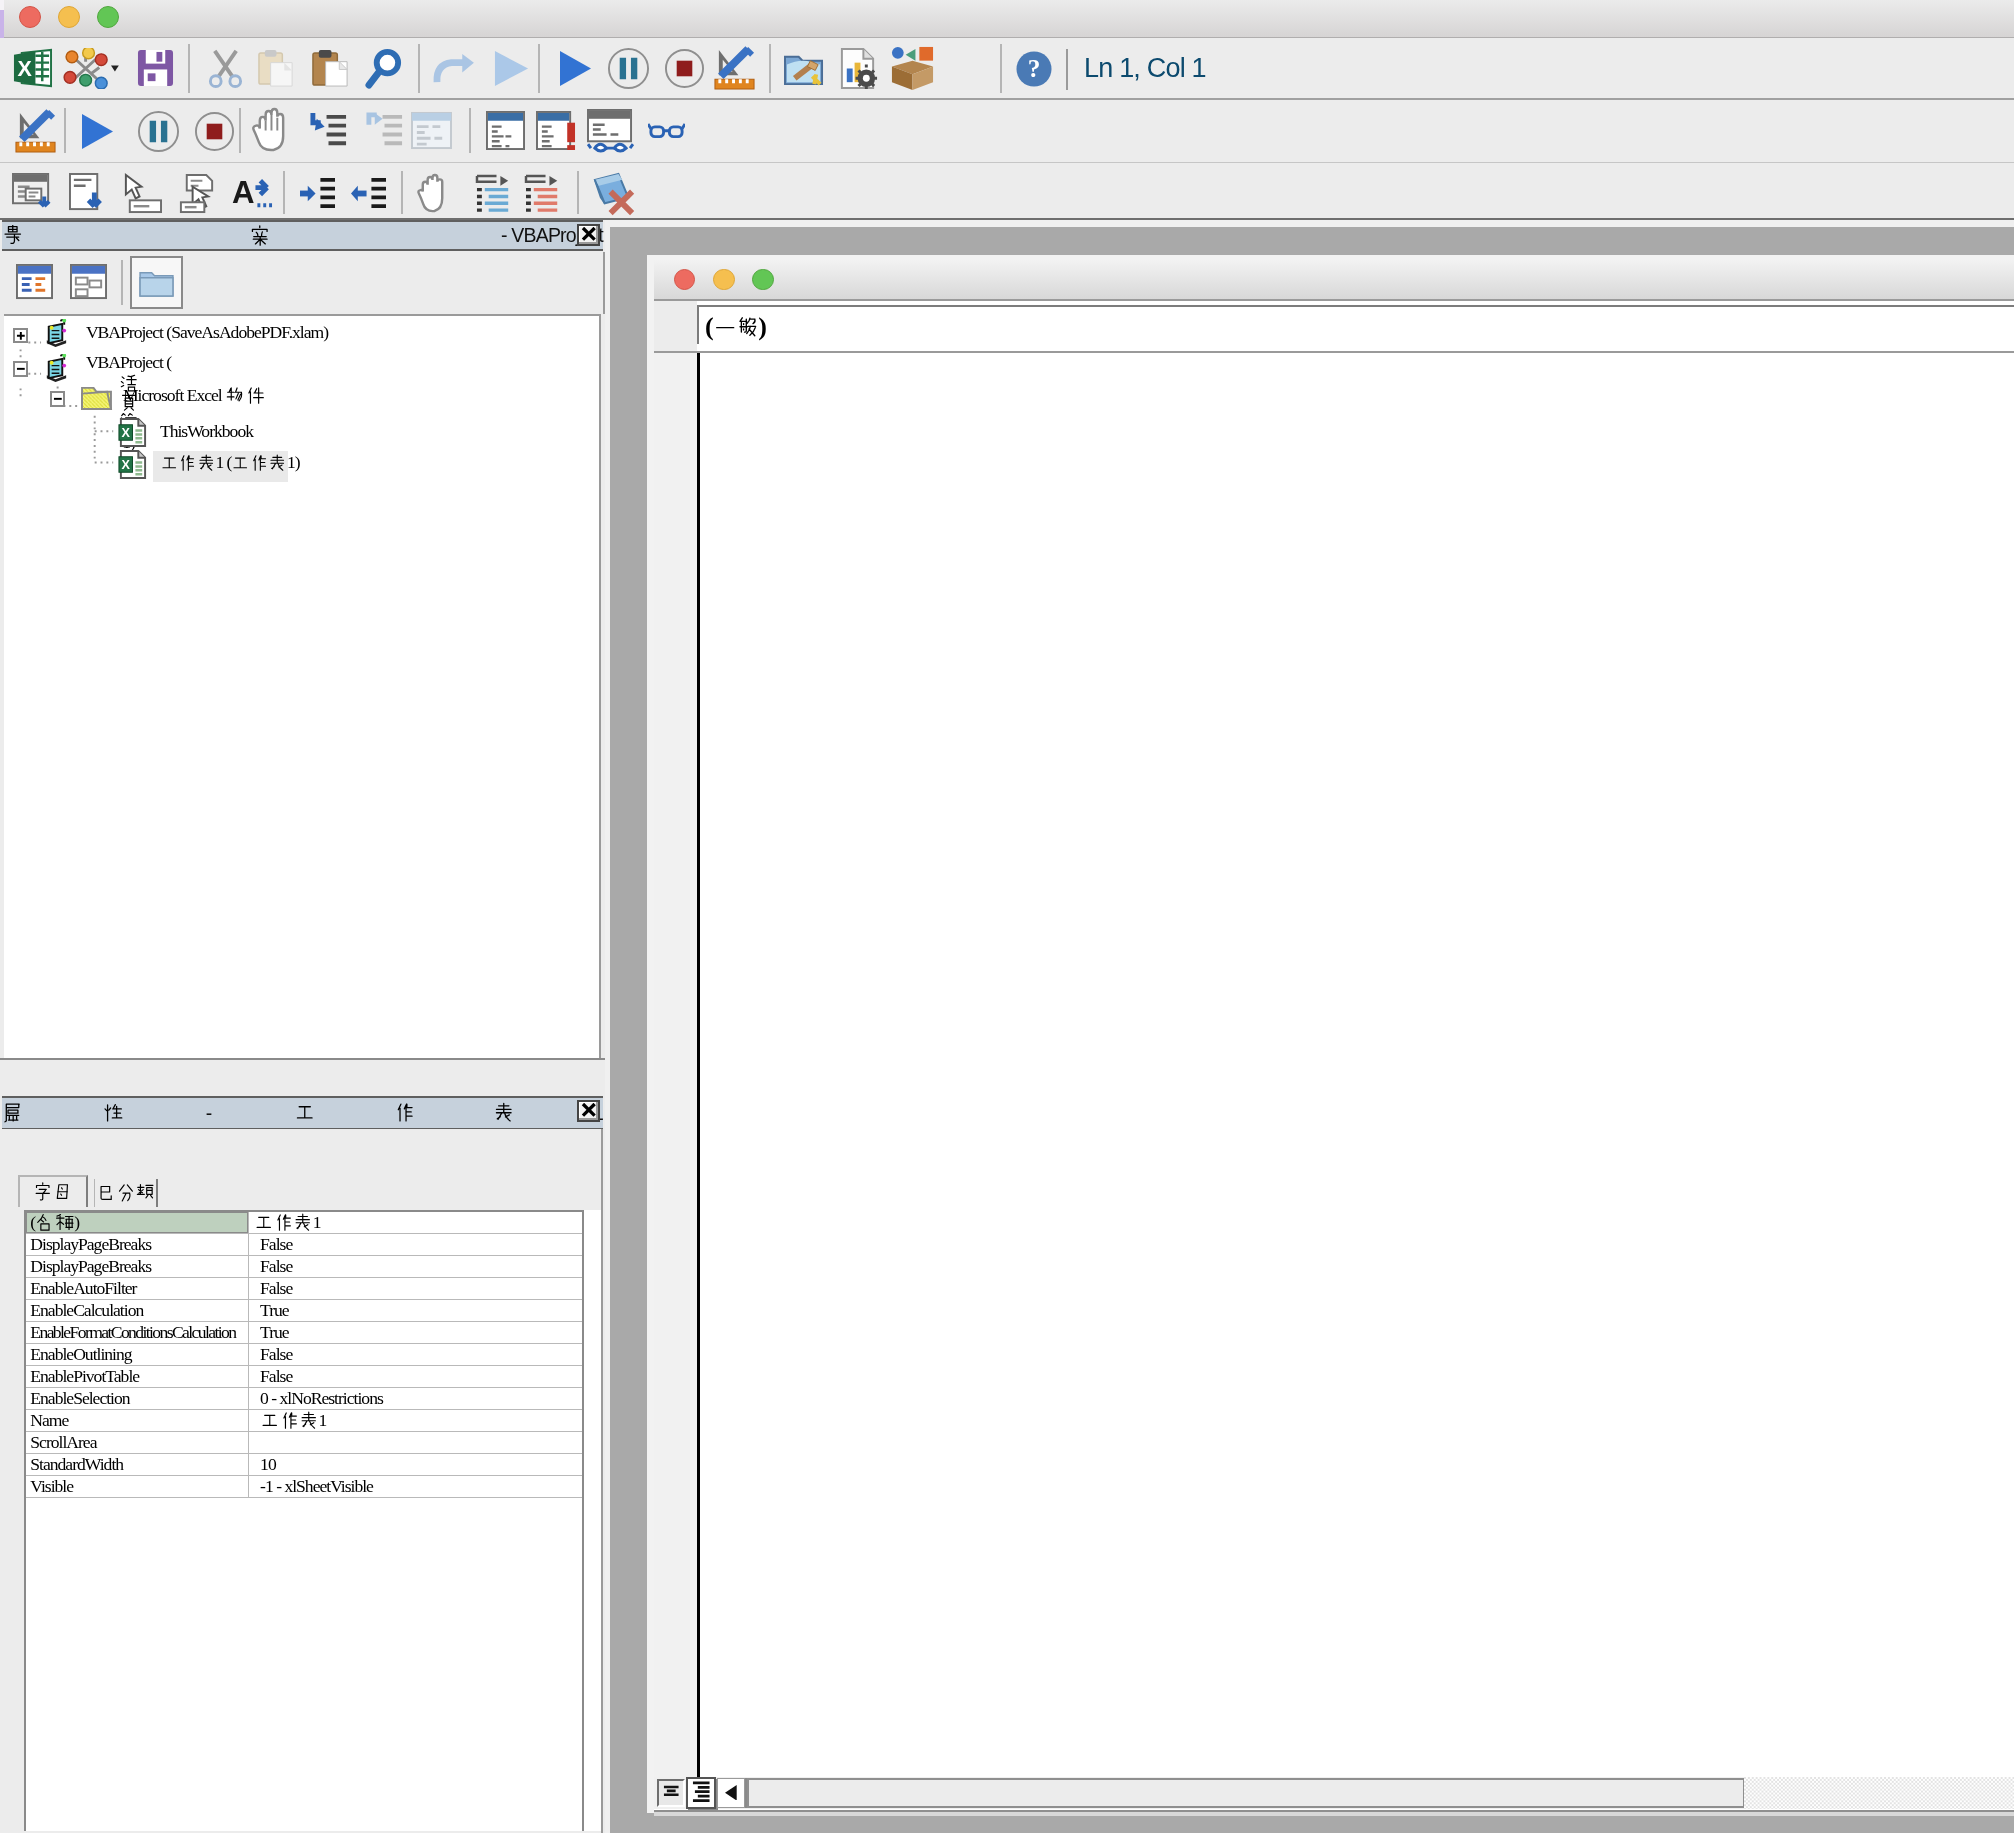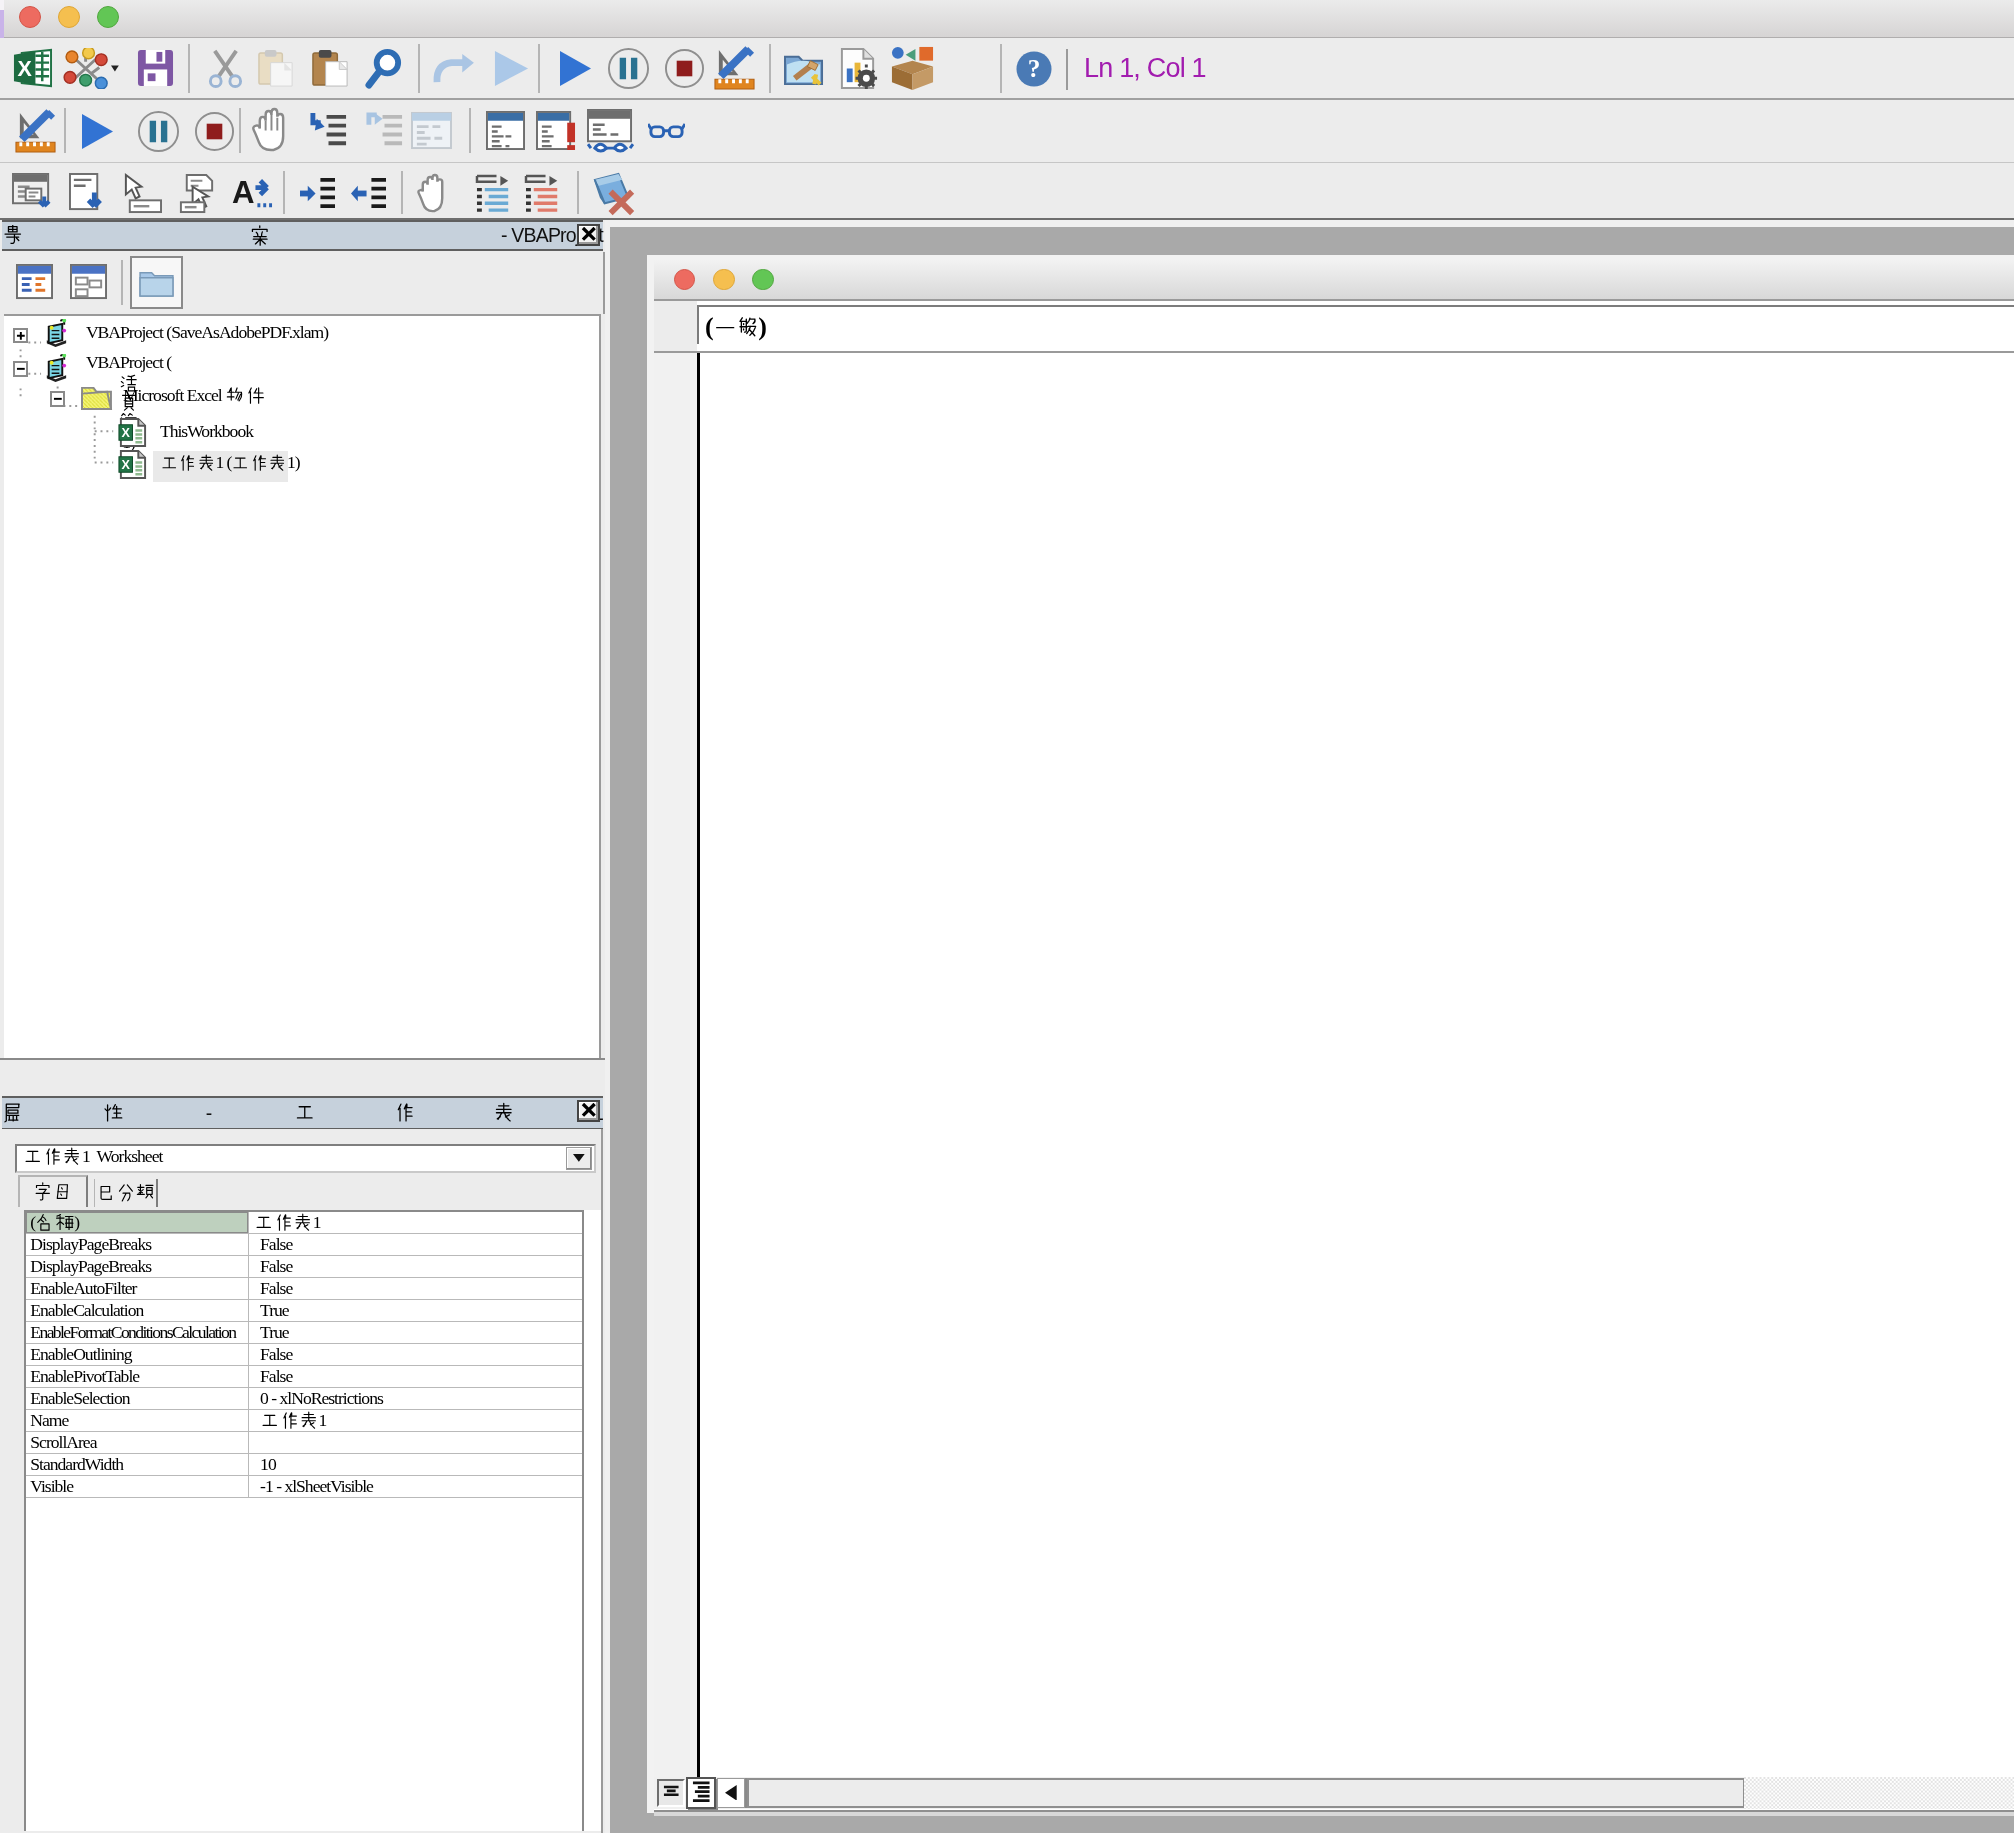--- a/index.html
+++ b/index.html
@@ -249,21 +249,21 @@
 </svg>
   </div>
 <div class="sep" style="left:1000px;top:44px;height:49px;"></div>
 <div class="abs" style="left:1016px;top:51px;">
 <svg width="36" height="36" viewBox="0 0 37 37">
  <circle cx="18.5" cy="18.5" r="18" fill="#4a7ab5"></circle>
  <text x="18.5" y="27" font-size="26" font-weight="bold" fill="#fff" text-anchor="middle" font-family="Liberation Serif">?</text>
 </svg>
   </div>
 <div class="sep" style="left:1066px;top:49px;height:41px;background:#9a9a9a;"></div>
-<div class="abs" style="left:1084px;top:53px;font-size:27px;letter-spacing:-0.8px;color:#a21caf;">Ln 1, Col 1</div>
+<div class="abs" style="left:1084px;top:53px;font-size:27px;letter-spacing:-0.8px;color:#0c4a6e;">Ln 1, Col 1</div>
 
 <div id="tbar2" class="abs tbar"></div>
 <div class="abs" style="left:13.7px;top:109px;">
 <svg width="43" height="44" viewBox="0 0 44 45">
  <path d="M6 4 V30 H26 Z" fill="#6e6e6e"></path>
  <path d="M10 14 V26 H20 Z" fill="#ececec"></path>
  <path d="M8 31 L36 3" stroke="#3a72c4" stroke-width="8"></path>
  <path d="M36 1 l6 6 -4 4 -6 -6 Z" fill="#3a72c4"></path>
  <rect x="2" y="34" width="40" height="10" fill="#e0851f" stroke="#b05e10"></rect>
  <path d="M7 34 v4 M14 34 v4 M21 34 v4 M28 34 v4 M35 34 v4" stroke="#fff" stroke-width="3"></path>
@@ -608,40 +608,20 @@
     </svg>
     <span>1</span>
   <div class="xbtn">
       <svg width="15.6" height="14.6" viewBox="0 0 16 15" style="margin:1px auto;">
         <path d="M2 1 L14 13 M14 1 L2 13" stroke="#000" stroke-width="3.4"></path>
       </svg>
     </div>
 </div>
 <div class="abs" style="left:2px;top:1129px;width:601px;height:704px;background:#ececec;border-right:2px solid #9a9a9a;box-sizing:border-box;">
 
-  <div class="abs" style="left:12.7px;top:14.6px;width:577px;height:25px;background:#fff;
-       border:2px solid #7e7e7e;border-right-color:#c9c9c9;border-bottom-color:#c9c9c9;">
-    <div class="abs cjrow" style="left:6.8px;top:1px;height:19.5px;">
-        <svg class="cjp" viewBox="0 0 100 100">
-          <use href="#c-gong"></use>
-        </svg>
-        <svg class="cjp" viewBox="0 0 100 100">
-          <use href="#c-zuo"></use>
-        </svg>
-        <svg class="cjp" viewBox="0 0 100 100">
-          <use href="#c-biao"></use>
-        </svg>
-        <span class="tserif">1&nbsp;&nbsp;Worksheet</span>
-      </div>
-    <div class="abs" style="right:2px;top:1px;width:23.4px;height:21.5px;background:#ececec;border:1px solid #9a9a9a;box-shadow:inset -1px -1px 0 #8a8a8a,inset 1px 1px 0 #fff;">
-      <svg width="11.7" height="7.8" viewBox="0 0 12 8" style="margin:6.8px auto;">
-          <path d="M0 0 H12 L6 8 Z" fill="#111"></path>
-        </svg>
-    </div>
-  </div>
 
   <div class="abs cjrow" style="left:15.6px;top:46px;width:70px;height:32px;background:#ececec;border:2px solid #b5b5b5;border-right:2.9px solid #7e7e7e;border-bottom:none;justify-content:center;box-sizing:border-box;">
       <svg class="cjp" viewBox="0 0 100 100">
         <use href="#c-zi"></use>
       </svg>
       <svg class="cjp" viewBox="0 0 100 100">
         <use href="#c-mu"></use>
       </svg>
     </div>
   <div class="abs cjrow" style="left:92px;top:50px;width:64px;height:28px;background:#ececec;border-right:2.9px solid #7e7e7e;border-left:1px solid #b5b5b5;justify-content:center;box-sizing:border-box;">

